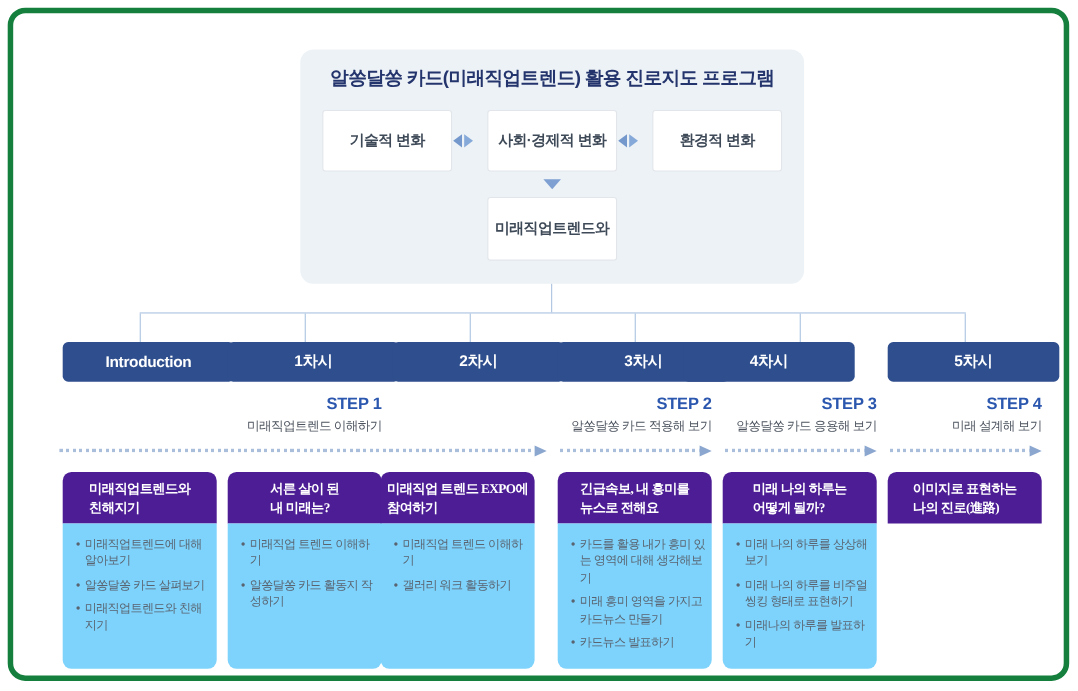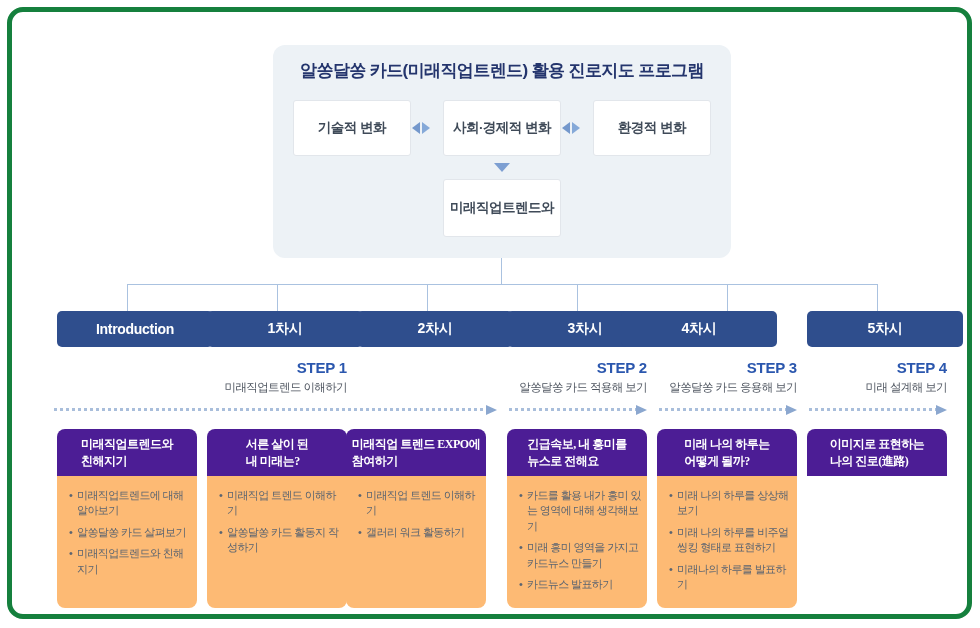--- a/index.html
+++ b/index.html
@@ -58,21 +58,21 @@
     background:repeating-linear-gradient(90deg,#a9bedb 0,#a9bedb 3px,transparent 3px,transparent 6px); }
   .dash-head { width:0; height:0; border-left:11px solid #8ba7cf;
     border-top:5.5px solid transparent; border-bottom:5.5px solid transparent; }
 
   
   .col { position:absolute; top:417px; width:140px; }
   .col-header { height:47px; background:#4c1d95; border-radius:8px 8px 0 0;
     display:flex; align-items:center; justify-content:center; text-align:left;
     color:#fff; font-size:12px; font-weight:bold; line-height:1.4;
     white-space:pre-line; letter-spacing:-0.5px;font-family:Liberation Serif, serif; }
-  .col-body { height:132px; background:#fdba74; border-radius:0 0 8px 8px;
+  .col-body { height:132px; background:#7dd3fc; border-radius:0 0 8px 8px;
     padding:12px 6px 0 12px; }
   .col-body ul { list-style:none; }
   .col-body li { position:relative; padding-left:8px; font-size:11px; color:#5a6470;
     line-height:1.4; margin-bottom:6px; letter-spacing:-0.6px; }
   .col-body li::before { content:"\2022"; position:absolute; left:0; color:#5a6470; }
 
   .c-0 { left:45px; } .c-1 { left:195px; } .c-2 { left:334px; }
   .c-3 { left:495px; } .c-4 { left:645px; } .c-5 { left:795px; }
 </style>
 </head>

